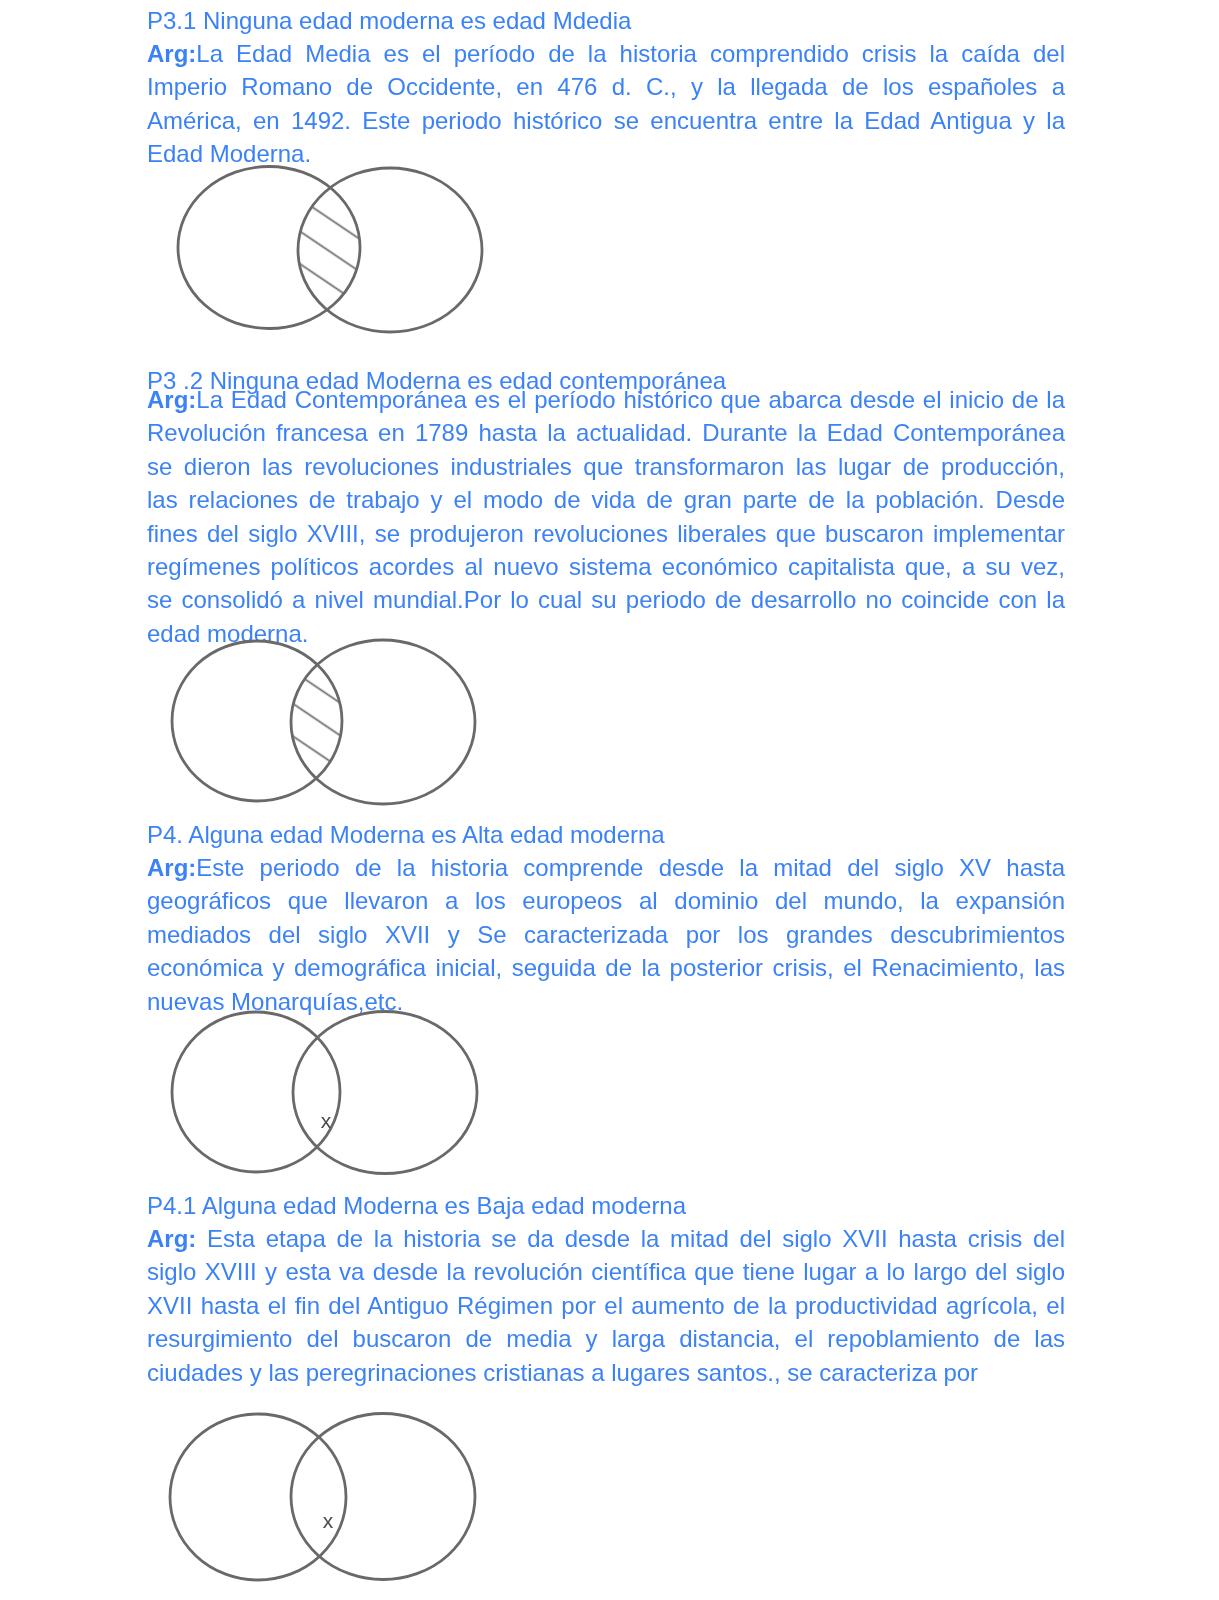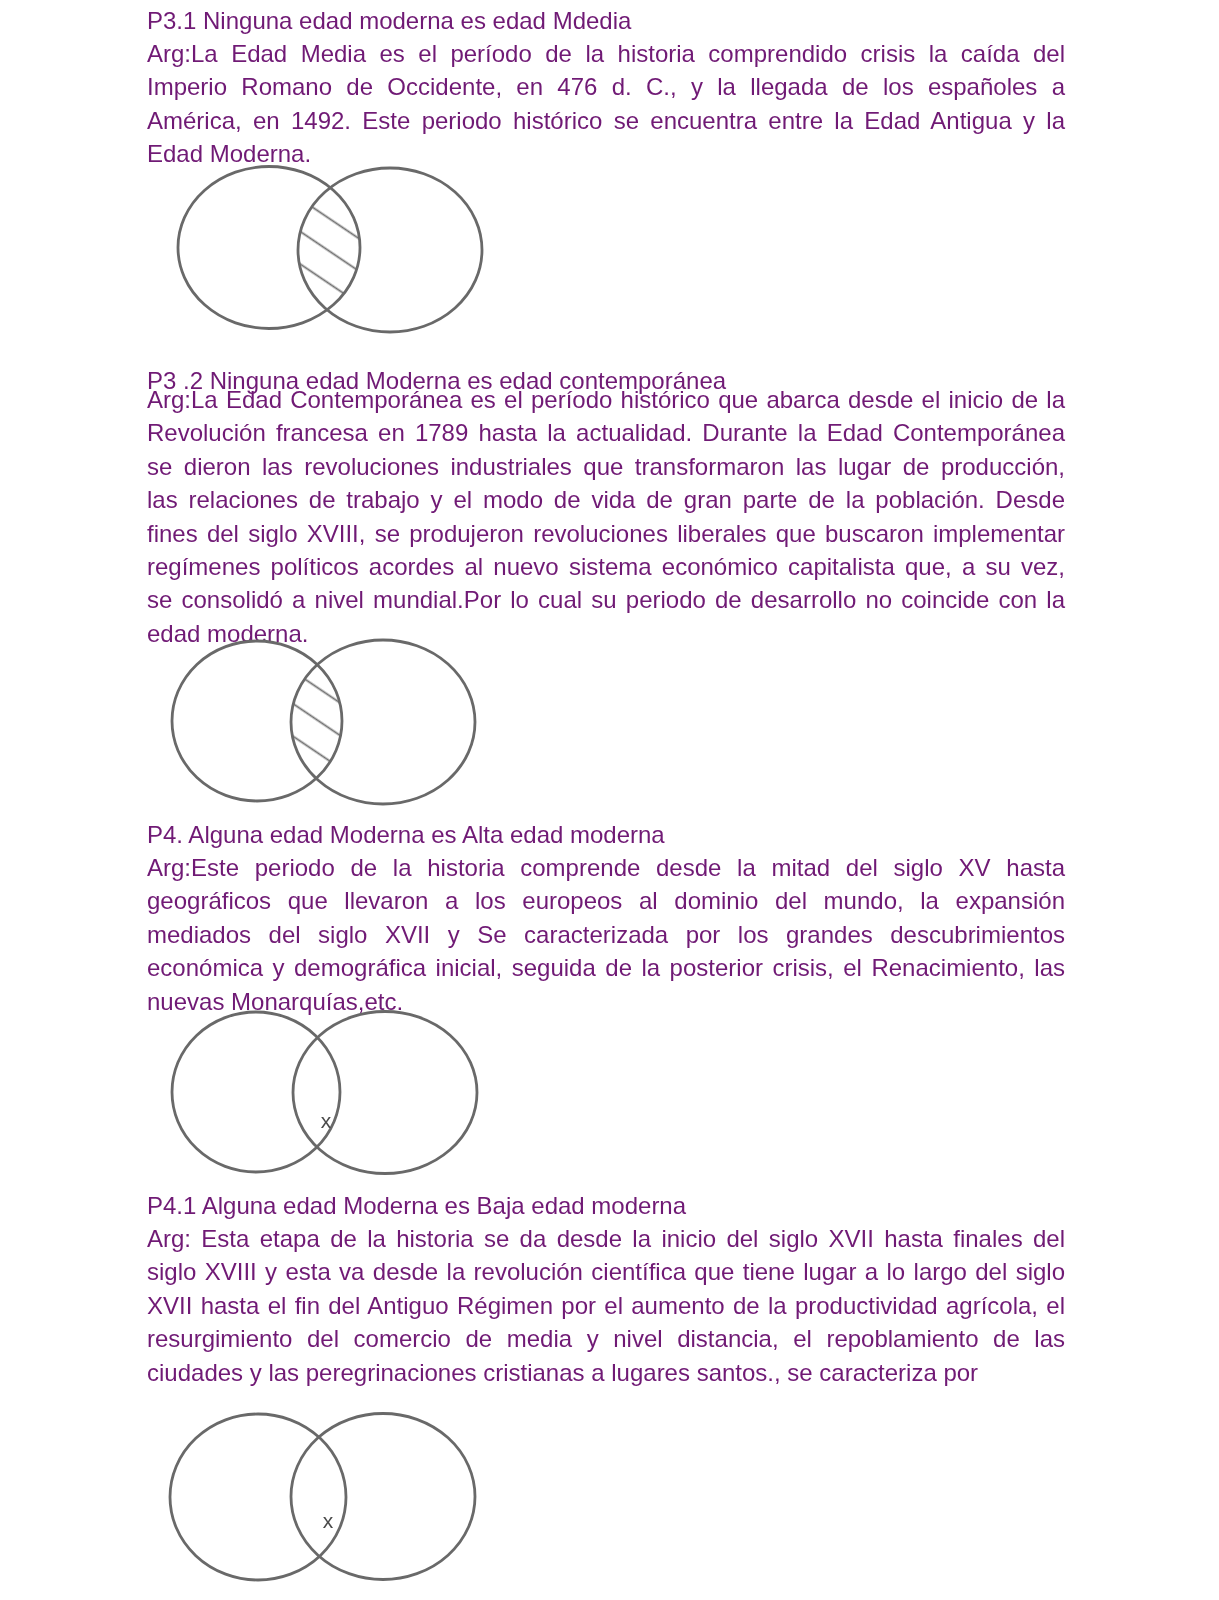--- a/index.html
+++ b/index.html
@@ -6,42 +6,42 @@
   body{background:#ffffff;}
   .page{
     position:relative;
     width:1100px;
     height:1600px;
     background:#ffffff;
     overflow:hidden;
     font-family:"Liberation Sans", sans-serif;
     font-size:24px;
     line-height:33.4px;
-    color:#701a75;
+    color:#3b82f6;
   }
   .heading{
     position:absolute;
     left:147px;
     width:918px;
     text-align:left;
     white-space:nowrap;
   }
   .para{
     position:absolute;
     left:147px;
     width:918px;
   }
   .line{
     text-align:justify;
     text-align-last:justify;
   }
   .line.last{
     text-align-last:left;
   }
-  b.arg{font-weight:normal;}
+  b.arg{font-weight:bold;}
   svg.venn{position:absolute;display:block;}
 </style>
 </head>
 <body>
 
 <div class="page">
 
   <div class="heading" style="top:4px">P3.1 Ninguna edad moderna es edad Mdedia</div>
   <div class="para" style="top:37px">
     <div class="line"><b class="arg">Arg:</b><span>La Edad Media es el período de la historia comprendido crisis la caída del</span></div>
@@ -100,24 +100,24 @@
   </div>
 
   <svg class="venn" style="left:170px;top:1010px" width="310" height="170" viewBox="0 0 310 170">
     <ellipse cx="86" cy="82" rx="84" ry="80" fill="none" stroke-width="2.8" stroke="#696969"></ellipse>
     <ellipse cx="215" cy="82.5" rx="92" ry="81" fill="none" stroke-width="2.8" stroke="#696969"></ellipse>
     <text x="156" y="118" text-anchor="middle" font-size="21" font-family="Liberation Sans, sans-serif" fill="#4a4a4a">x</text>
   </svg>
 
   <div class="heading" style="top:1189px">P4.1 Alguna edad Moderna es Baja edad moderna</div>
   <div class="para" style="top:1222px">
-    <div class="line"><b class="arg">Arg:</b><span> Esta etapa de la historia se da desde la inicio del siglo XVII hasta finales del</span></div>
+    <div class="line"><b class="arg">Arg:</b><span> Esta etapa de la historia se da desde la mitad del siglo XVII hasta crisis del</span></div>
     <div class="line">siglo XVIII y esta va desde la revolución científica que tiene lugar a lo largo del siglo</div>
     <div class="line">XVII hasta el fin del Antiguo Régimen por el aumento de la productividad agrícola, el</div>
-    <div class="line">resurgimiento del comercio de media y nivel distancia, el repoblamiento de las</div>
+    <div class="line">resurgimiento del buscaron de media y larga distancia, el repoblamiento de las</div>
     <div class="line last">ciudades y las peregrinaciones cristianas a lugares santos., se caracteriza por</div>
   </div>
 
   <svg class="venn" style="left:168px;top:1411px" width="310" height="172" viewBox="0 0 310 172">
     <ellipse cx="90" cy="86" rx="88" ry="83" fill="none" stroke-width="2.8" stroke="#696969"></ellipse>
     <ellipse cx="215" cy="85.5" rx="92" ry="83" fill="none" stroke-width="2.8" stroke="#696969"></ellipse>
     <text x="160" y="117" text-anchor="middle" font-size="21" font-family="Liberation Sans, sans-serif" fill="#4a4a4a">x</text>
   </svg>
 
 </div>

